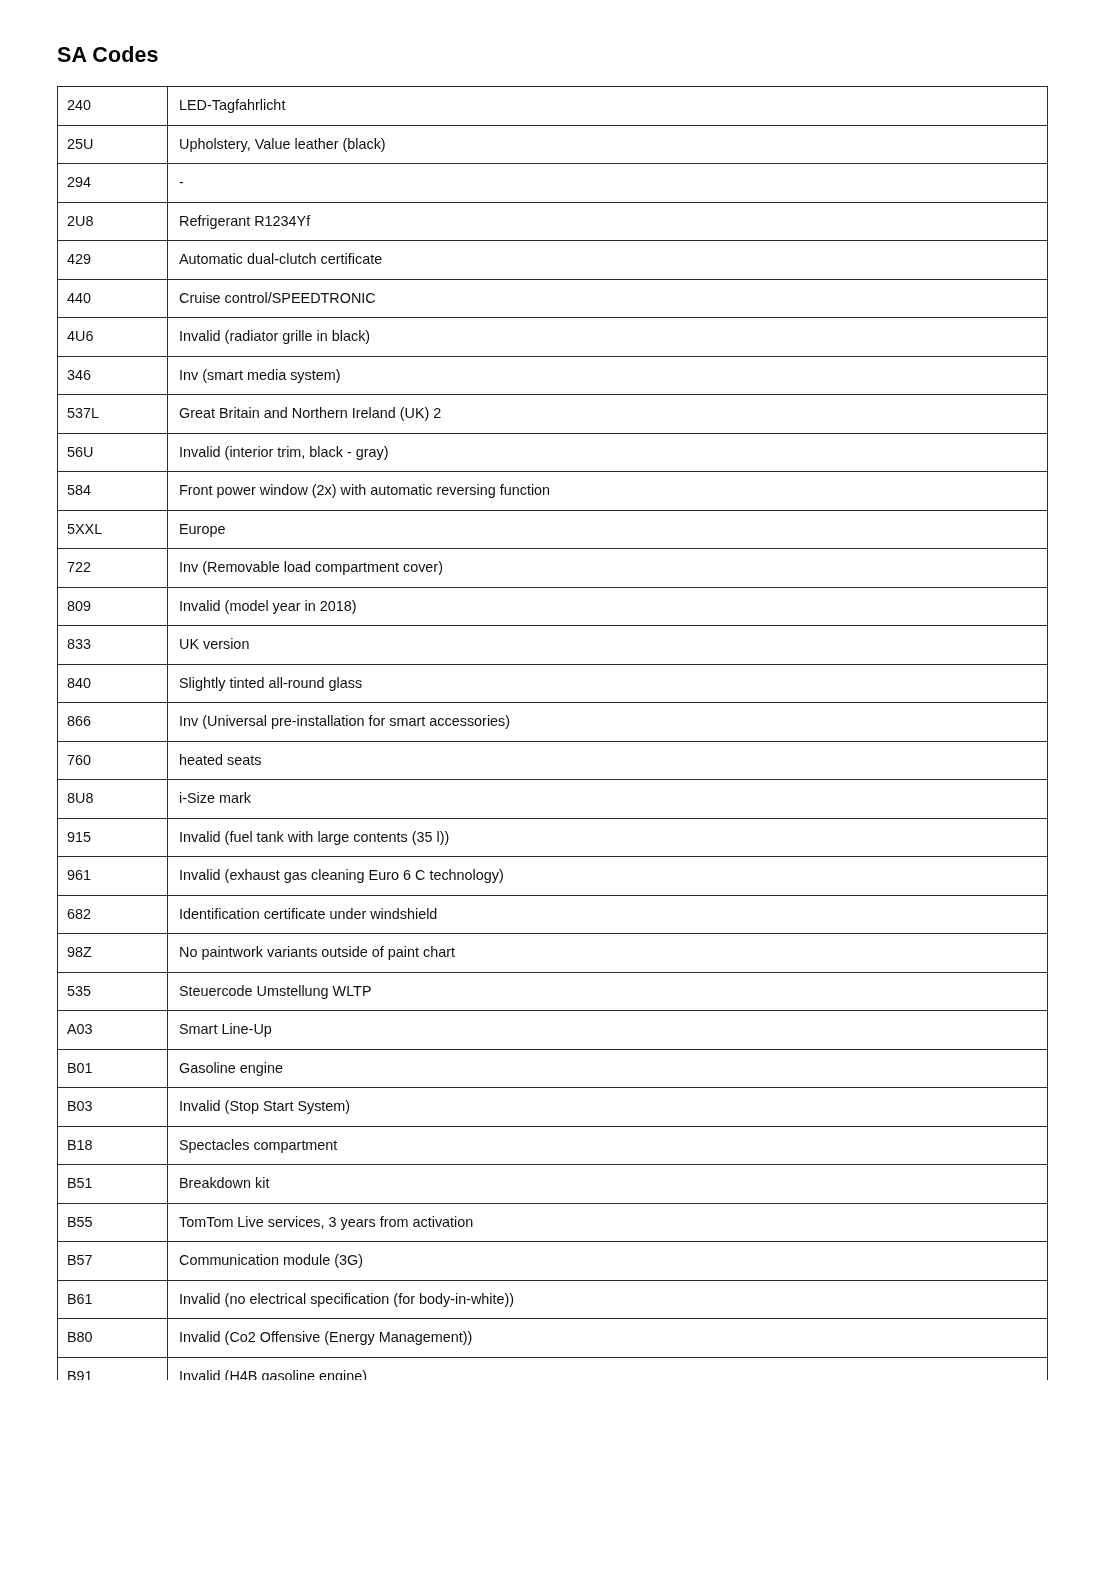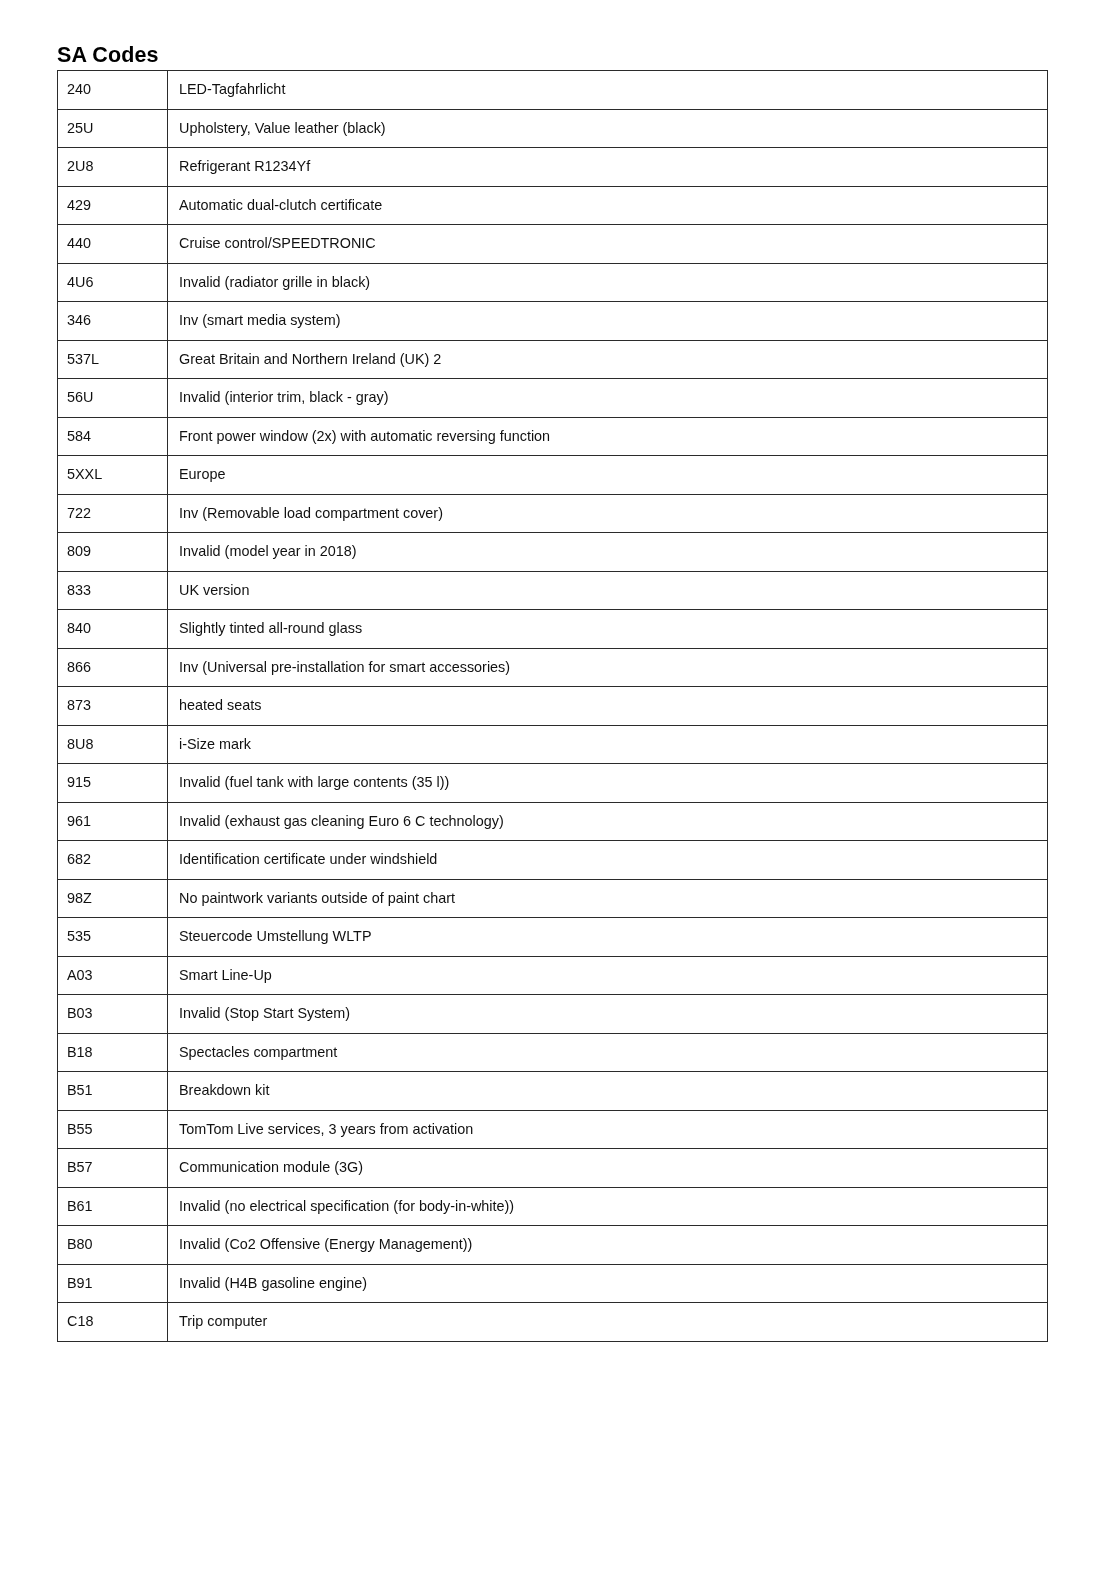--- a/index.html
+++ b/index.html
@@ -30,21 +30,21 @@
     font-size: 21.5px;
     font-weight: bold;
     letter-spacing: 0.1px;
     line-height: 1.1;
     color: #000000;
     white-space: nowrap;
   }
   .codes-table {
     position: absolute;
     left: 57px;
-    top: 70px;
+    top: 86px;
     width: 990px;
     border-collapse: collapse;
     table-layout: fixed;
     padding-left: 16px;
   }
   .codes-table col.col-code { width: 110px; }
   .codes-table col.col-desc { width: 880px; }
   .codes-table td {
     border: 1px solid #2b2b2b;
     height: 37.5px;
@@ -78,20 +78,24 @@
     <tbody>
         <tr>
           <td class="cell-code">240</td>
           <td class="cell-desc">LED-Tagfahrlicht</td>
         </tr>
         <tr>
           <td class="cell-code">25U</td>
           <td class="cell-desc">Upholstery, Value leather (black)</td>
         </tr>
         <tr>
+          <td class="cell-code">294</td>
+          <td class="cell-desc">-</td>
+        </tr>
+        <tr>
           <td class="cell-code">2U8</td>
           <td class="cell-desc">Refrigerant R1234Yf</td>
         </tr>
         <tr>
           <td class="cell-code">429</td>
           <td class="cell-desc">Automatic dual-clutch certificate</td>
         </tr>
         <tr>
           <td class="cell-code">440</td>
           <td class="cell-desc">Cruise control/SPEEDTRONIC</td>
@@ -134,21 +138,21 @@
         </tr>
         <tr>
           <td class="cell-code">840</td>
           <td class="cell-desc">Slightly tinted all-round glass</td>
         </tr>
         <tr>
           <td class="cell-code">866</td>
           <td class="cell-desc">Inv (Universal pre-installation for smart accessories)</td>
         </tr>
         <tr>
-          <td class="cell-code">873</td>
+          <td class="cell-code">760</td>
           <td class="cell-desc">heated seats</td>
         </tr>
         <tr>
           <td class="cell-code">8U8</td>
           <td class="cell-desc">i-Size mark</td>
         </tr>
         <tr>
           <td class="cell-code">915</td>
           <td class="cell-desc">Invalid (fuel tank with large contents (35 l))</td>
         </tr>
@@ -166,20 +170,24 @@
         </tr>
         <tr>
           <td class="cell-code">535</td>
           <td class="cell-desc">Steuercode Umstellung WLTP</td>
         </tr>
         <tr>
           <td class="cell-code">A03</td>
           <td class="cell-desc">Smart Line-Up</td>
         </tr>
         <tr>
+          <td class="cell-code">B01</td>
+          <td class="cell-desc">Gasoline engine</td>
+        </tr>
+        <tr>
           <td class="cell-code">B03</td>
           <td class="cell-desc">Invalid (Stop Start System)</td>
         </tr>
         <tr>
           <td class="cell-code">B18</td>
           <td class="cell-desc">Spectacles compartment</td>
         </tr>
         <tr>
           <td class="cell-code">B51</td>
           <td class="cell-desc">Breakdown kit</td>

